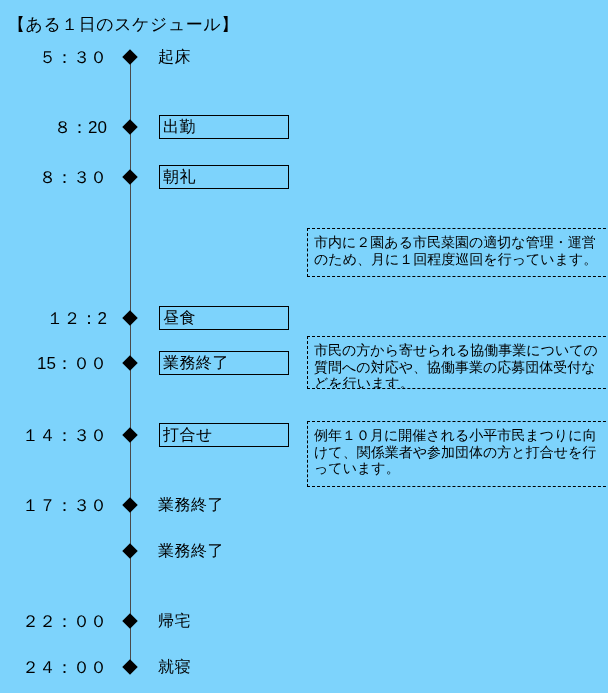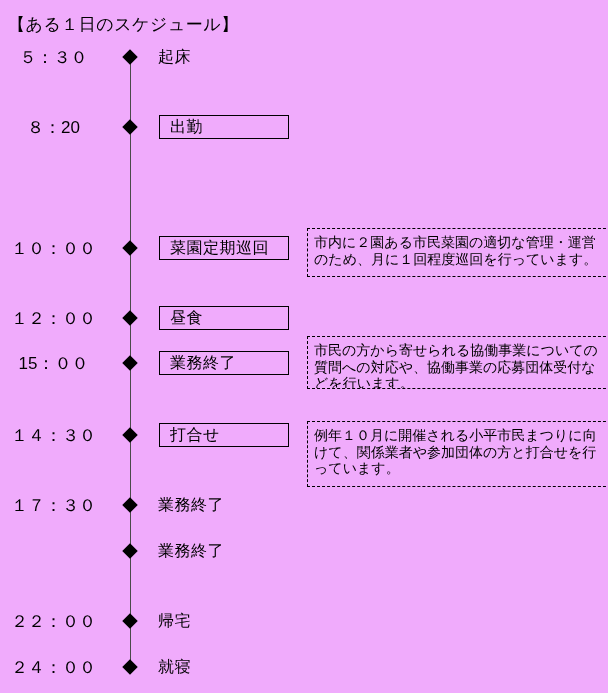--- a/index.html
+++ b/index.html
@@ -2,46 +2,46 @@
 <html><head>
 <meta charset="utf-8">
 <style>
   html,body{margin:0;padding:0;}
   body{
     width:608px;height:693px;background:#ffffff;
     font-family:"Liberation Sans","DejaVu Sans",sans-serif;
     color:#000;
     -webkit-font-smoothing:antialiased;
   }
-  .canvas{position:relative;width:608px;height:693px;background:#f0abfc;overflow:hidden;}
+  .canvas{position:relative;width:608px;height:693px;background:#7dd3fc;overflow:hidden;}
   .title{
     position:absolute;left:8px;top:13px;
     font-size:17px;letter-spacing:0.5px;white-space:nowrap;
   }
   .vline{
     position:absolute;left:130px;top:57px;width:1px;height:610px;
     background:#4a4a4a;
   }
   .row{position:absolute;left:0;width:100%;height:24px;}
   .time{
     position:absolute;left:0;top:50%;transform:translateY(-50%);
-    width:107px;text-align:center;font-size:17px;white-space:nowrap;
+    width:107px;text-align:right;font-size:17px;white-space:nowrap;
   }
   .diamond{
     position:absolute;left:130px;top:50%;
     width:11px;height:11px;background:#000;
     transform:translate(-50%,-50%) rotate(45deg);
   }
   .label{
     position:absolute;left:158px;top:50%;transform:translateY(-50%);
     font-size:16px;letter-spacing:0.5px;white-space:nowrap;
   }
   .label.boxed{
     left:159px;width:130px;height:24px;box-sizing:border-box;
-    border:1px solid #000;padding-left:10px;
+    border:1px solid #000;padding-left:3px;
     font-size:16px;line-height:22px;
   }
   .note{
     position:absolute;left:307px;width:304px;box-sizing:border-box;
     border:1px dashed #000;
     padding:5px 6px 3px 6px;
     font-size:14px;line-height:16.5px;letter-spacing:0px;
     overflow:hidden;
   }
 </style>
@@ -59,29 +59,29 @@
     <span class="diamond"></span>
     <span class="label">起床</span>
   </div>
 
   <div class="row" style="top:115px">
     <span class="time">８：20</span>
     <span class="diamond"></span>
     <span class="label boxed">出勤</span>
   </div>
 
-
-  <div class="row" style="top:236px">
-    <span class="time">１０：００</span>
+  <div class="row" style="top:165px">
+    <span class="time">８：３０</span>
     <span class="diamond"></span>
-    <span class="label boxed">菜園定期巡回</span>
+    <span class="label boxed">朝礼</span>
   </div>
 
+
   <div class="row" style="top:306px">
-    <span class="time">１２：００</span>
+    <span class="time">１２：2</span>
     <span class="diamond"></span>
     <span class="label boxed">昼食</span>
   </div>
 
   <div class="row" style="top:351px">
     <span class="time">15：００</span>
     <span class="diamond"></span>
     <span class="label boxed">業務終了</span>
   </div>
 

